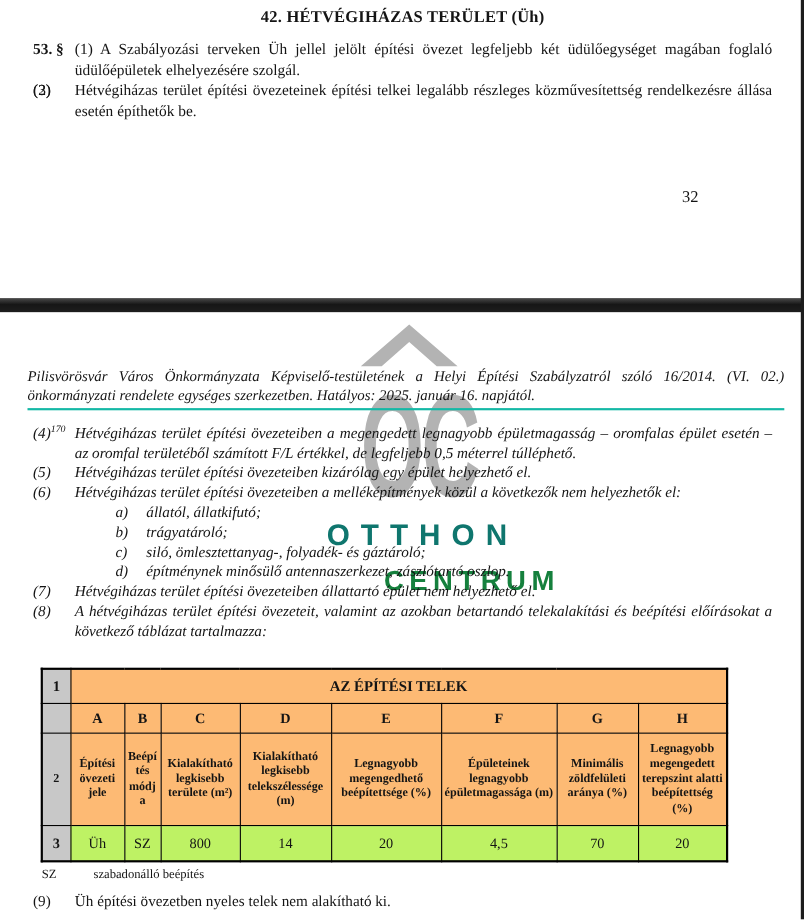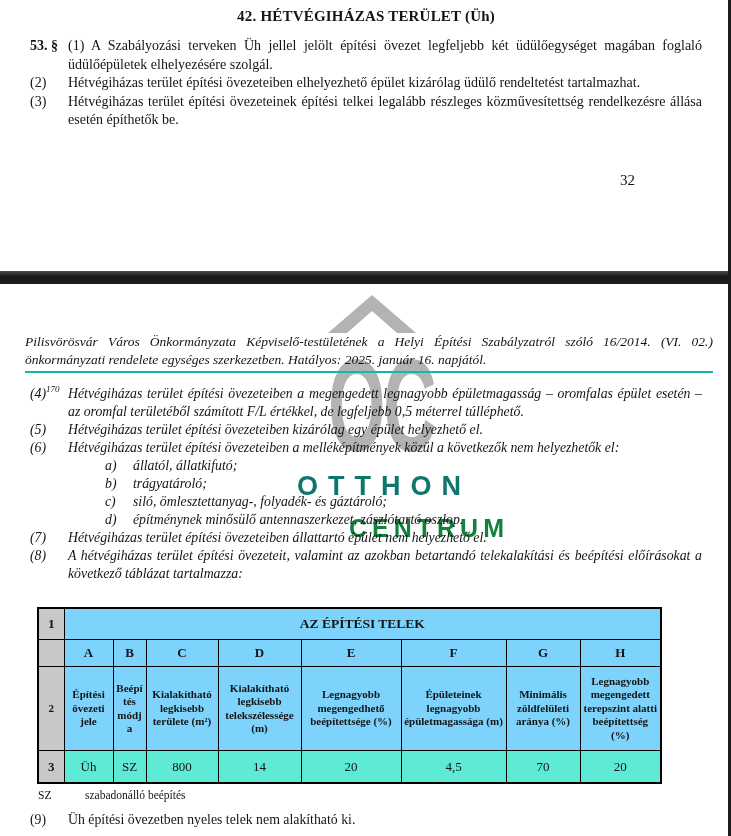--- a/index.html
+++ b/index.html
@@ -59,47 +59,46 @@
   
   .zoning-table {
     position:absolute; top:323px; left:37px; z-index:2;
     border-collapse:collapse; border:2px solid #000;
     table-layout:fixed; width:623px;
     font-size:13px; text-align:center;
   }
   .zoning-table td {
     border:1px solid #000; padding:1px 2px; overflow-wrap:anywhere; vertical-align:middle;
   }
-  .zoning-table .hd { background:#7dd3fc; font-weight:bold; }
+  .zoning-table .hd { background:#fdba74; font-weight:bold; }
   .zoning-table .rownum { background:#c8c8c8; font-weight:bold; }
   .zoning-table .title-row td { height:28px; font-size:13.5px; }
   .zoning-table .letter-row td { height:24px; }
   .zoning-table .head-row td { height:81px; font-size:11px; line-height:13.5px; }
-  .zoning-table .data-row td { height:29px; background:#5eead4; }
+  .zoning-table .data-row td { height:29px; background:#bef264; }
   .zoning-table .data-row td.rownum { background:#c8c8c8; }
   
   .footnote { position:absolute; top:505px; left:38px; z-index:2; font-size:11.5px; }
   .footnote .abbr { display:inline-block; width:47px; }
   .para9 { position:absolute; top:527px; left:30px; width:672px; z-index:2; font-size:13.8px; line-height:18px; }
 </style>
 </head>
 <body>
 
 <div class="page1">
   <div class="doc-title">42. HÉTVÉGIHÁZAS TERÜLET (Üh)</div>
 
   <div class="p1-body">
     <div class="para">
       <span class="marker bold">53. §</span>
       <span>(1)</span>
       <span>A Szabályozási terveken Üh jellel jelölt építési övezet legfeljebb két üdülőegységet magában foglaló üdülőépületek elhelyezésére szolgál.</span>
     </div>
     <div class="para">
       <span class="marker">(2)</span>
-      <span>Hétvégiházas terület építési övezeteiben elhelyezhető épület kizárólag üdülő rendeltetést tartalmazhat.</span>
     </div>
     <div class="para">
       <span class="marker">(3)</span>
       <span>Hétvégiházas terület építési övezeteinek építési telkei legalább részleges közművesítettség rendelkezésre állása esetén építhetők be.</span>
     </div>
   </div>
 
   <div class="page-number">32</div>
 </div>
 

